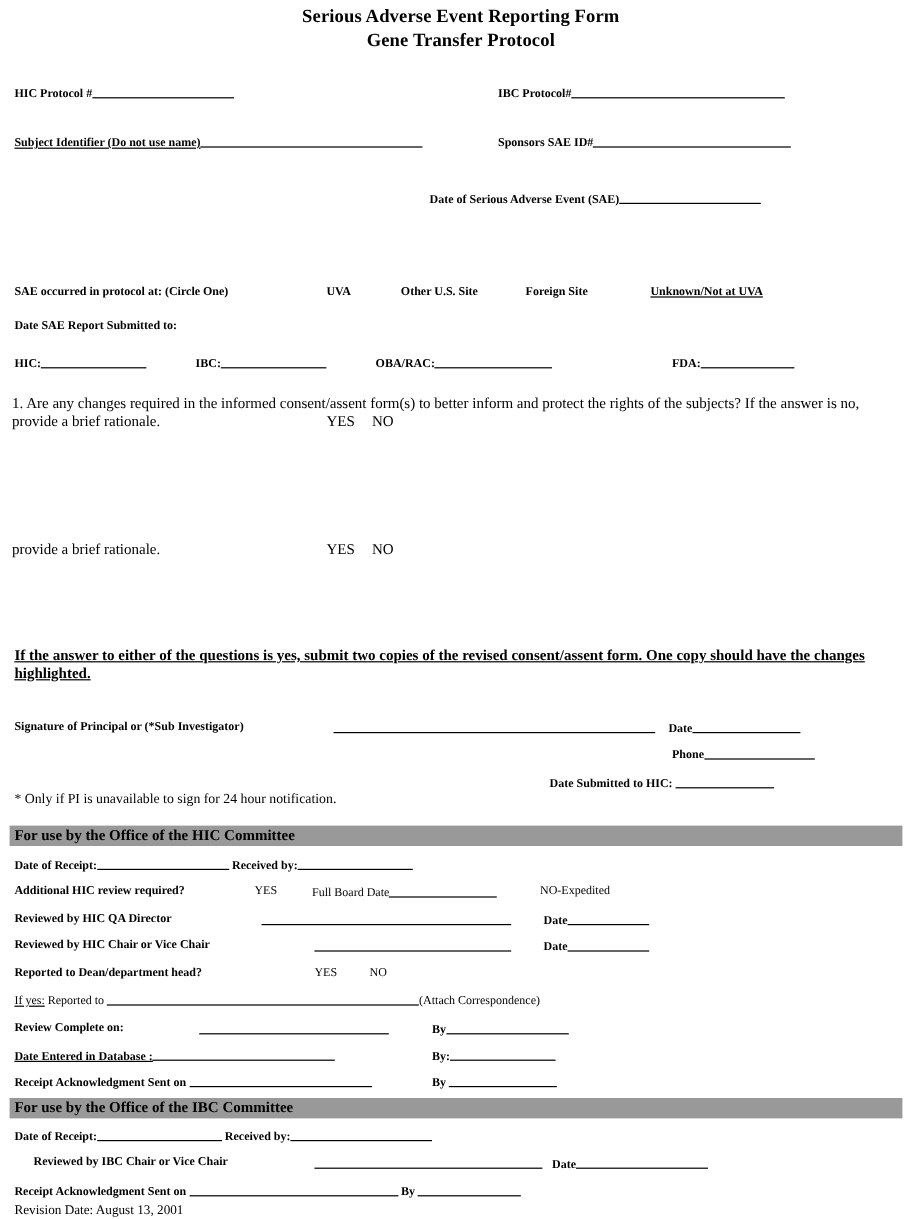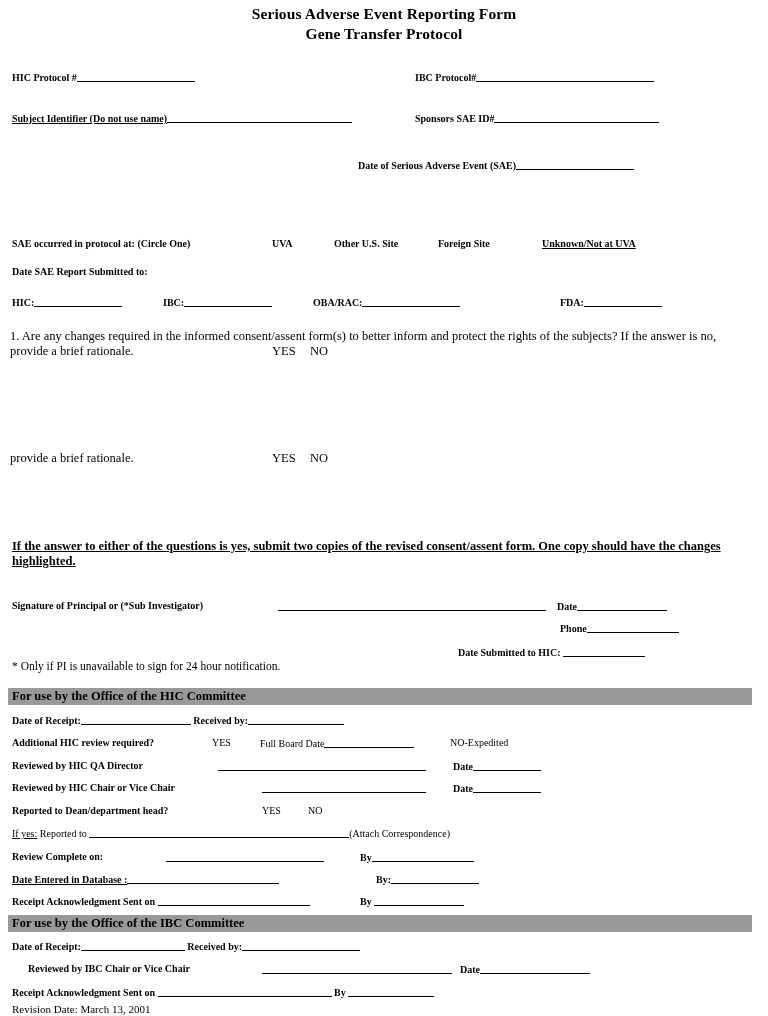--- a/index.html
+++ b/index.html
@@ -231,21 +231,21 @@
   <div class="row" style="left:166px; top:850px;">
     <span class="rule rule-thin" style="width:158px;"></span>
   </div>
   <div class="row b" style="left:360px; top:850px;">
     <span>By</span><span class="rule" style="width:102px;"></span>
   </div>
 
   <div class="row b" style="left:12px; top:872px;text-decoration:underline;">
     <span>Date Entered in Database   :</span><span class="rule rule-thin" style="width:152px;"></span>
   </div>
-  <div class="row b" style="left:376px; top:872px;">
+  <div class="row b" style="left:360px; top:872px;">
     <span>By:</span><span class="rule" style="width:88px;"></span>
   </div>
 
   <div class="row b" style="left:12px; top:894px;">
     <span>Receipt Acknowledgment Sent on</span>
     <span class="rule" style="width:152px;"></span>
   </div>
   <div class="row b" style="left:360px; top:894px;">
     <span>By</span>
     <span class="rule" style="width:90px;"></span>
@@ -266,15 +266,15 @@
     <span>Date</span><span class="rule rule-thin" style="width:110px;"></span>
   </div>
 
   <div class="row b" style="left:12px; top:985px;">
     <span>Receipt Acknowledgment Sent on</span>
     <span class="rule" style="width:174px;"></span>
     <span>By</span>
     <span class="rule" style="width:86px;"></span>
   </div>
 
-  <div class="revision" style="left:12px; top:1003px;">Revision Date: March 13, 2001</div>
+  <div class="revision" style="left:12px; top:1003px;">Revision Date: August 13, 2001</div>
 
 </div>
 
 </body></html>

